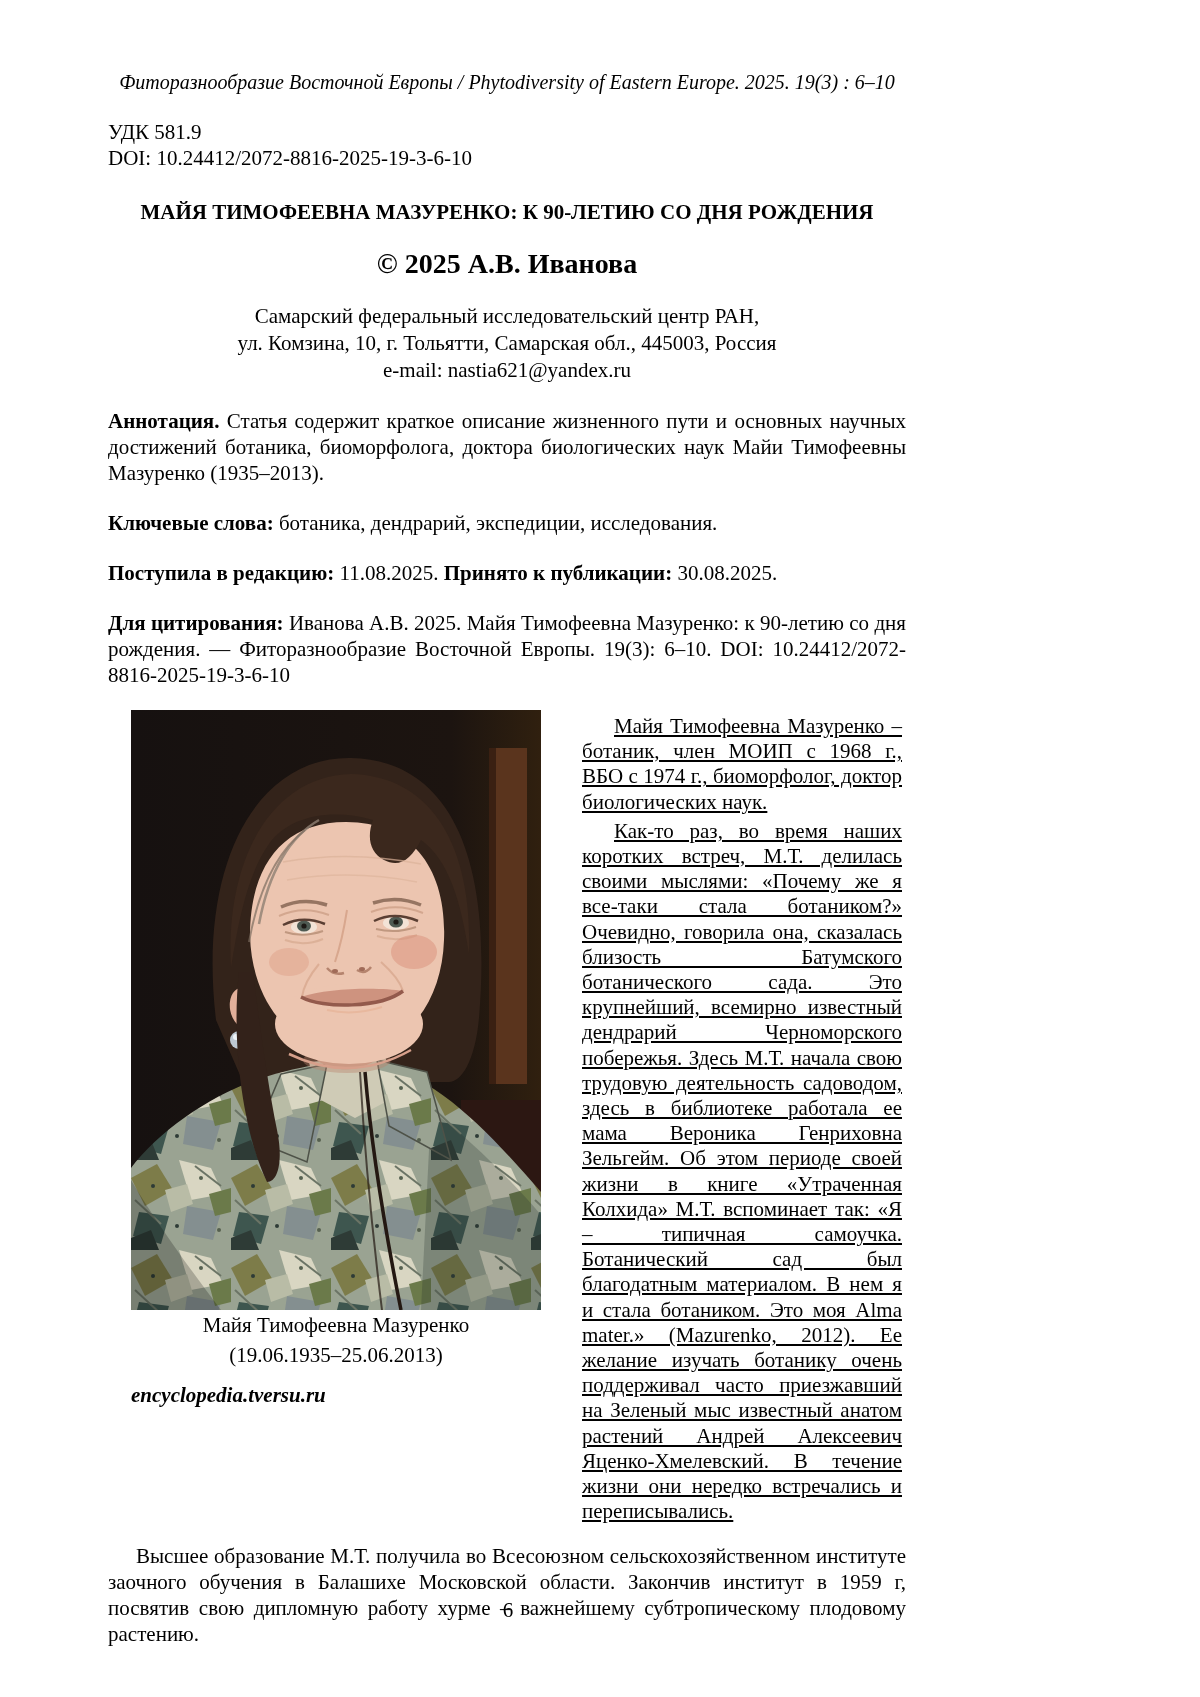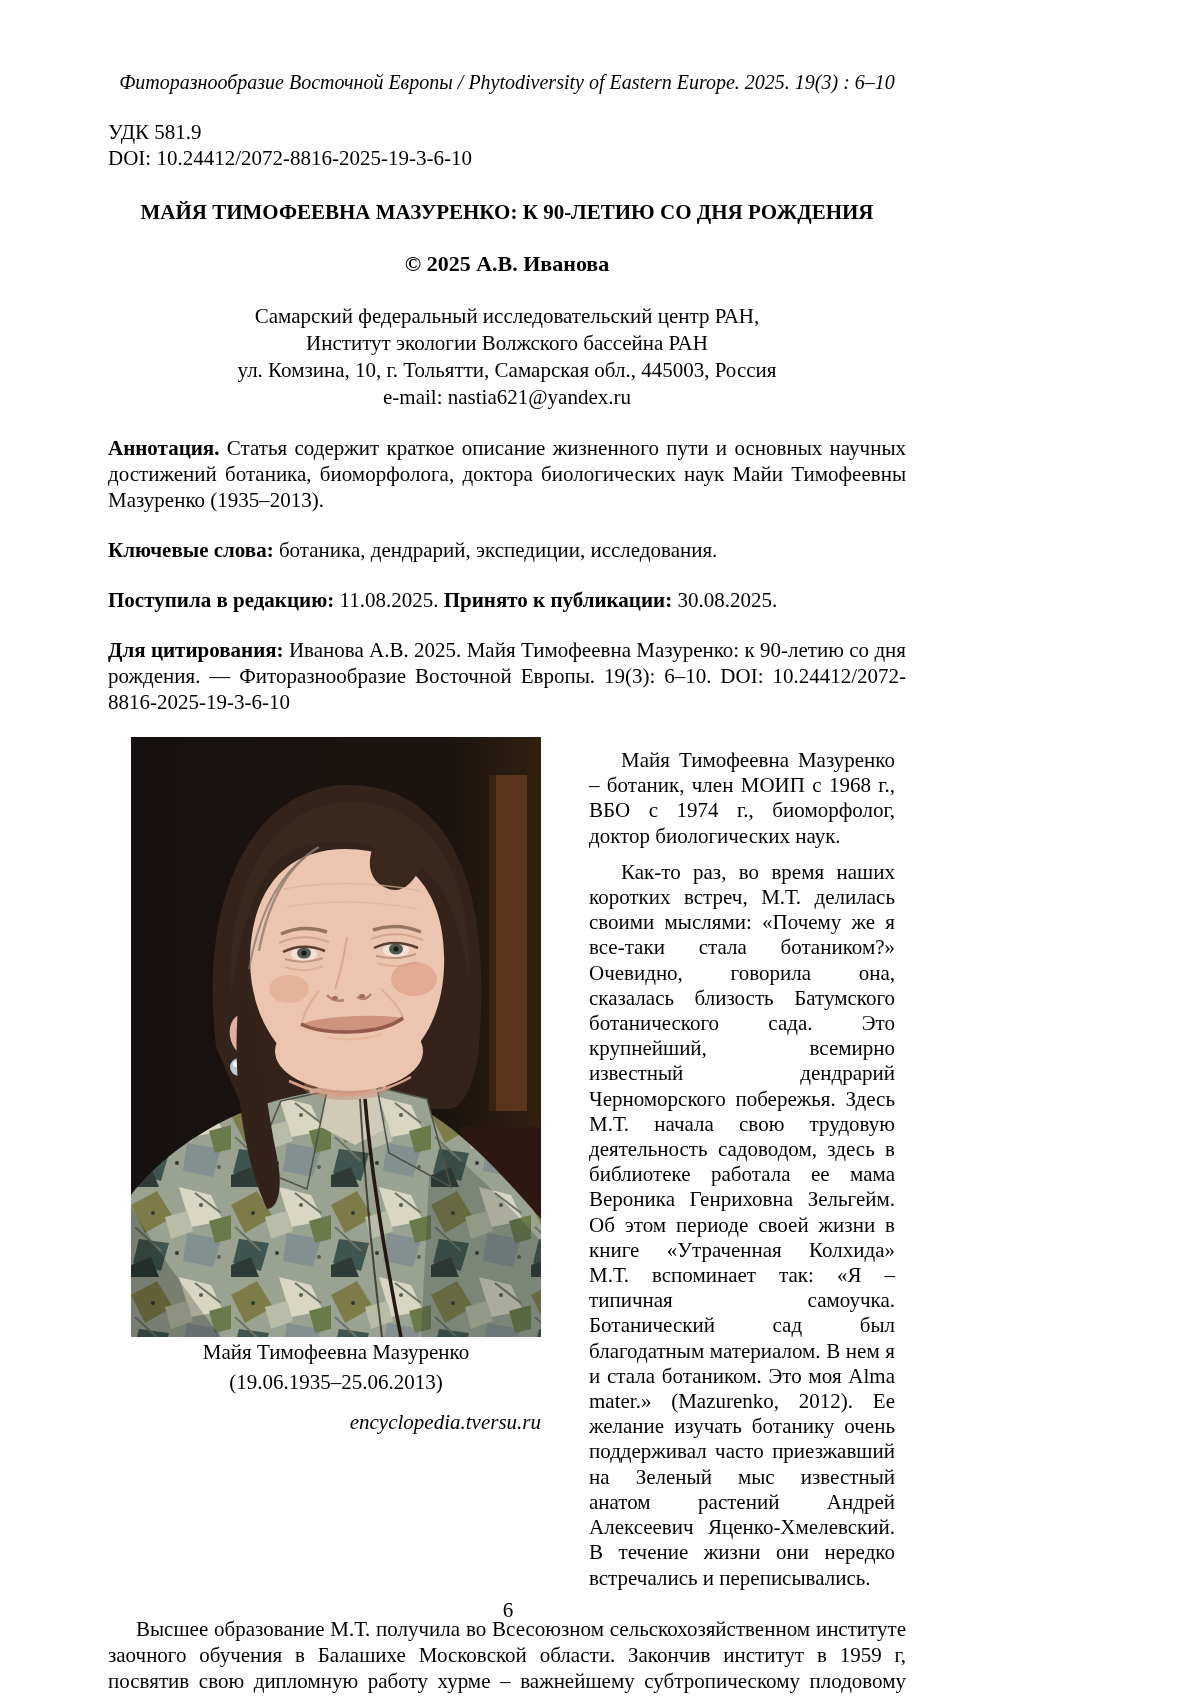--- a/index.html
+++ b/index.html
@@ -25,21 +25,21 @@
     margin:28px 0 0 0;
     text-align:center;
     font-size:21px;
     font-weight:bold;
     line-height:26px;
   }
   .copyright{
     margin-top:26px;
     text-align:center;
     font-weight:bold;
-    font-size:22px;
+    font-size:28px;
     line-height:26px;
   }
   .affiliation{
     margin-top:26px;
     text-align:center;
     font-size:21px;
     line-height:27px;
   }
   p.body{
     margin:24px 0 0 0;
@@ -60,32 +60,33 @@
   .photo-svg{display:block;width:410px;height:600px;}
   .caption{
     width:410px;
     text-align:center;
     font-size:21px;
     line-height:30px;
   }
   .credit{
     width:410px;
     margin-top:12px;
-    text-align:right;
+    text-align:left;
     font-style:italic;
     font-size:21px;
     line-height:26px;
+    font-weight:bold;
   }
   .right-col{
     flex:1 1 auto;
     font-size:21px;
     line-height:25.2px;
     text-align:justify;
   }
-  .right-col p{margin:11px;text-indent:32px;}
+  .right-col p{margin:4px;text-indent:32px;text-decoration:underline;}
   .closing{
     margin:14px 0 0 0;
     font-size:21px;
     line-height:26px;
     text-align:justify;
     text-indent:28px;
   }
   .page-number{
     position:absolute;
     left:0;right:0;
@@ -106,21 +107,20 @@
     <div>УДК 581.9</div>
     <div>DOI: 10.24412/2072-8816-2025-19-3-6-10</div>
   </div>
 
   <div class="title">МАЙЯ ТИМОФЕЕВНА МАЗУРЕНКО: К 90-ЛЕТИЮ СО ДНЯ РОЖДЕНИЯ</div>
 
   <div class="copyright">© 2025 А.В. Иванова</div>
 
   <div class="affiliation">
     <div>Самарский федеральный исследовательский центр РАН,</div>
-    <div>Институт экологии Волжского бассейна РАН</div>
     <div>ул. Комзина, 10, г. Тольятти, Самарская обл., 445003, Россия</div>
     <div>e-mail: nastia621@yandex.ru</div>
   </div>
 
   <p class="body just">
     <b>Аннотация.</b>
     <span>Статья содержит краткое описание жизненного пути и основных научных достижений ботаника, биоморфолога, доктора биологических наук Майи Тимофеевны Мазуренко (1935–2013).</span>
   </p>
 
   <p class="body just">

